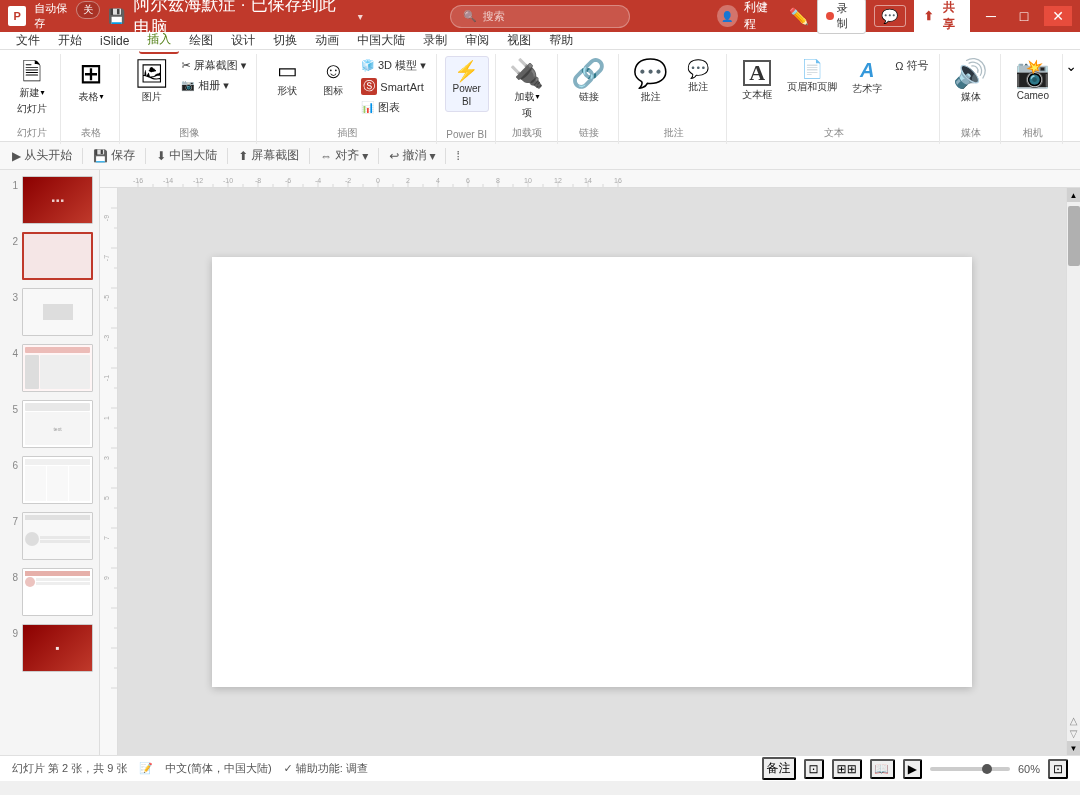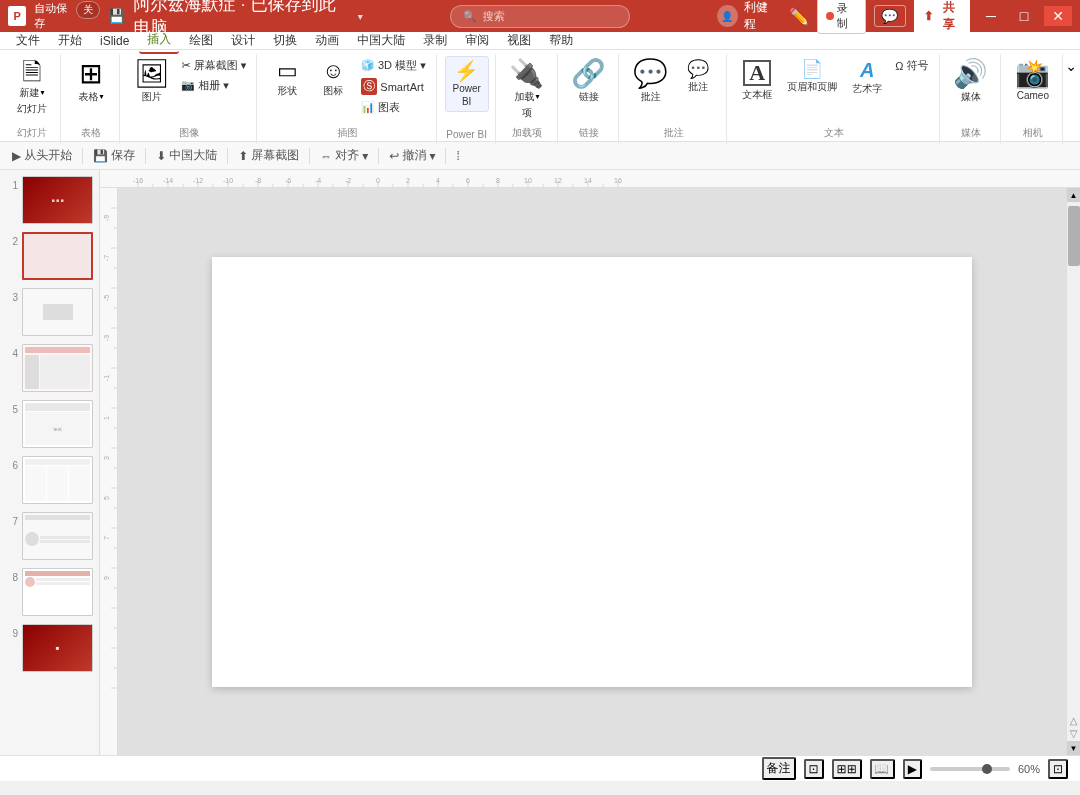--- a/index.html
+++ b/index.html
@@ -779,20 +779,26 @@
           <button style="background:none;border:none;cursor:pointer;font-size:10px;color:#888;width:12px;">△</button>
           <button style="background:none;border:none;cursor:pointer;font-size:10px;color:#888;width:12px;">▽</button>
         </div>
         <div class="scroll-arrow">▼</div>
       </div>
     </div>
   </div>
 </div>
 
 <div id="statusbar">
+  <div class="status-left">
+    <span>幻灯片 第 2 张，共 9 张</span>
+    <span>📝</span>
+    <span>中文(简体，中国大陆)</span>
+    <span>✓ 辅助功能: 调查</span>
+  </div>
   <div class="status-right">
     <button class="view-btn">
       <span>备注</span>
     </button>
     <button class="view-btn">
       <span>⊡</span>
     </button>
     <button class="view-btn">
       <span>⊞⊞</span>
     </button>

